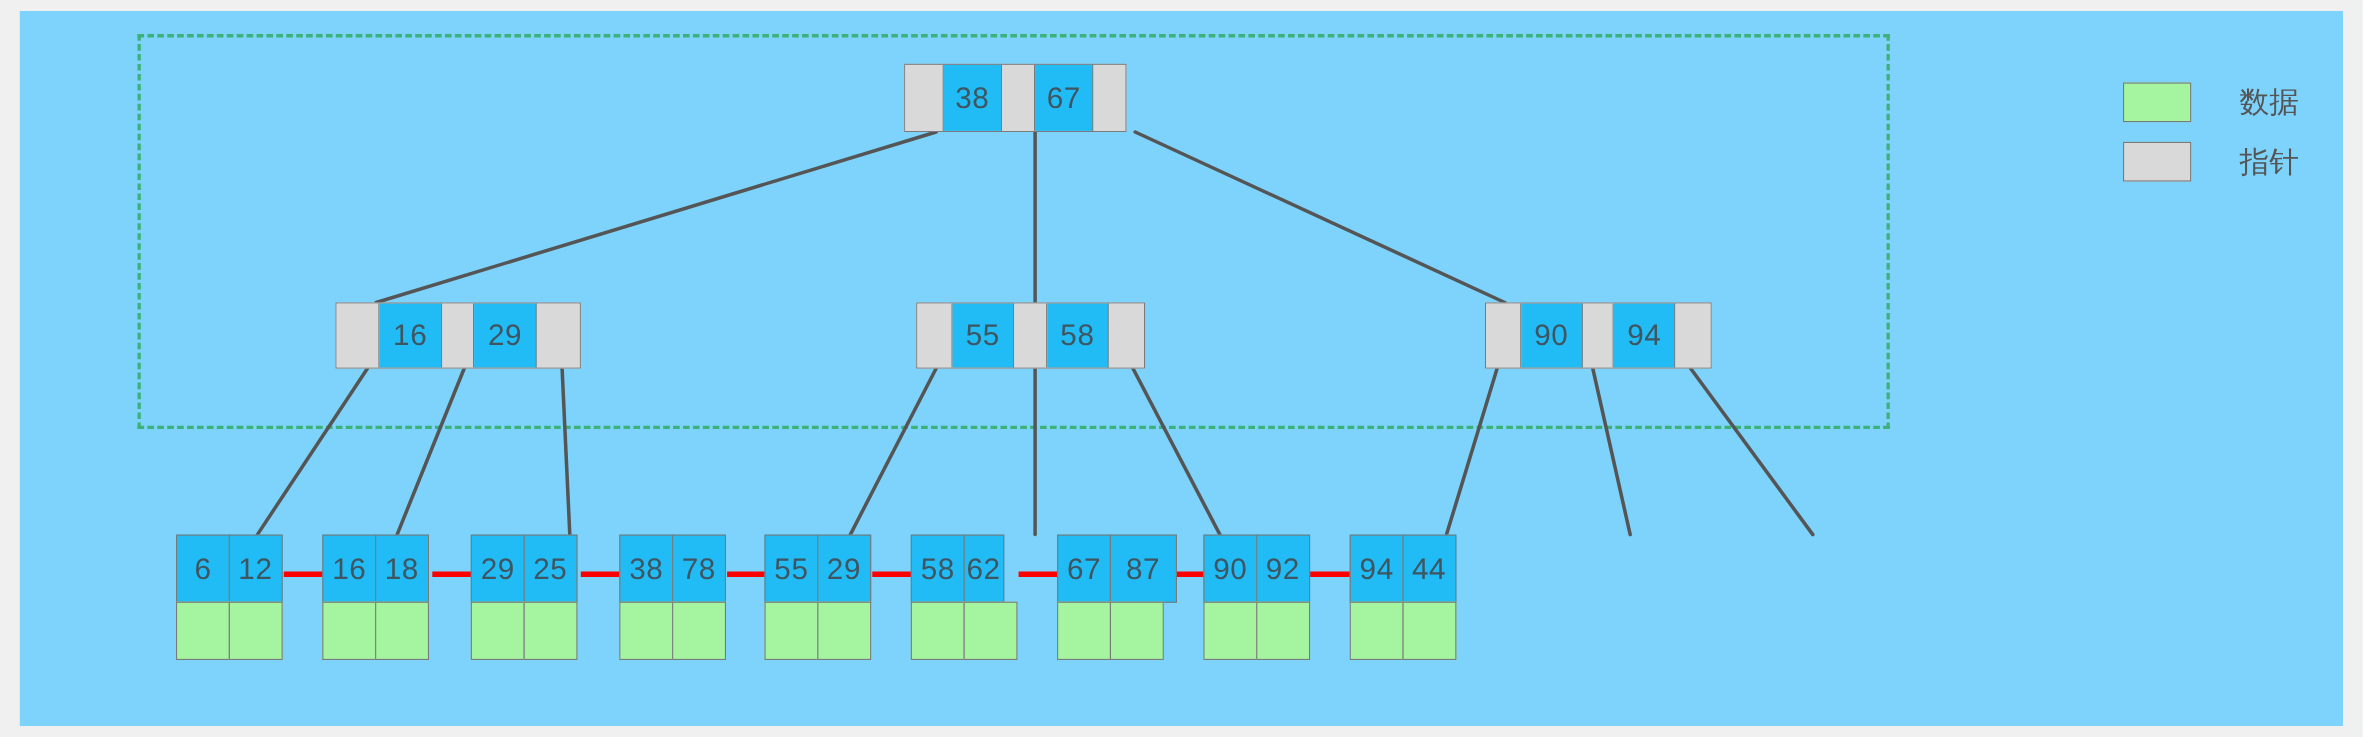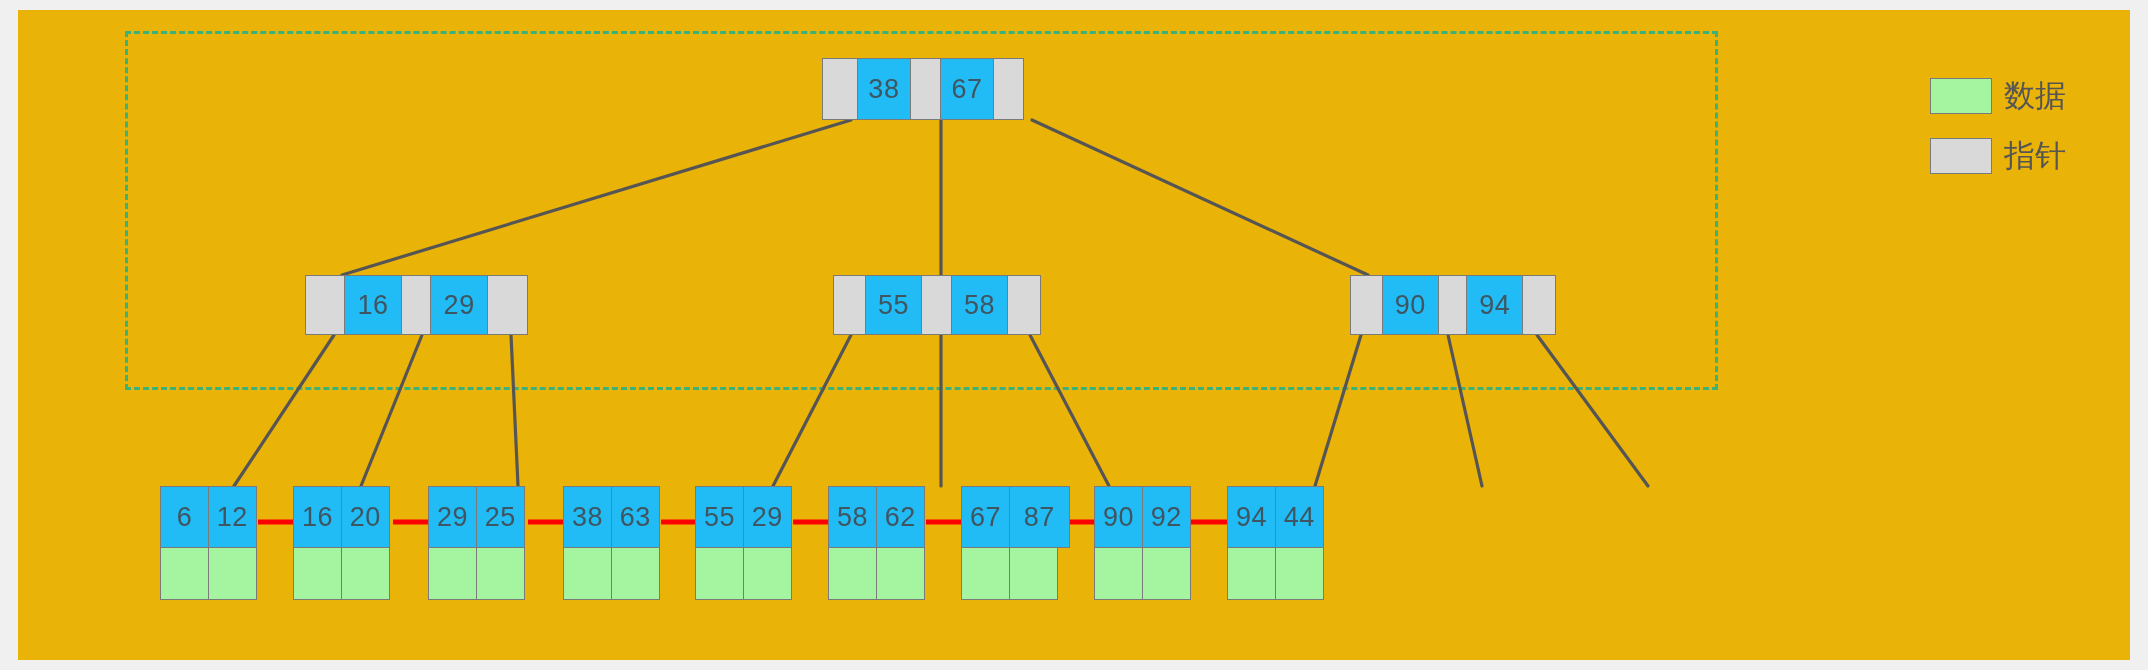--- a/index.html
+++ b/index.html
@@ -14,21 +14,21 @@
     height: 670px;
     background: #f0f0f0;
     overflow: hidden;
   }
   #canvas-inner {
     position: absolute;
     left: 18px;
     top: 10px;
     width: 2112px;
     height: 650px;
-    background: #eab308;
+    background: #7dd3fc;
     text-decoration: underline;
   }
 
   
   .index-region {
     position: absolute;
     border: 3px dashed #3cb179;
     box-sizing: border-box;
     background: transparent;
   }
@@ -101,22 +101,22 @@
   }
   .legend-swatch {
     width: 62px;
     height: 36px;
     box-sizing: border-box;
     border: 1.6px solid #7a7a7a;
   }
   .legend-swatch.data { background: #a4f4a0; }
   .legend-swatch.ptr  { background: #d9d9d9; }
   .legend-label {
-    margin-left: 12px;
-    font-size: 31px;
+    margin-left: 44px;
+    font-size: 27px;
     color: #555555;
     white-space: nowrap;
   }
 </style>
 </head>
 <body>
 
 <div id="canvas">
   <div id="canvas-inner">
 
@@ -204,21 +204,21 @@
       </div>
       <div class="datarow">
         <div class="dcell" style="width:49px;height:53px;"></div>
         <div class="dcell" style="width:49px;height:53px;"></div>
       </div>
     </div>
 
     <div class="leaf" style="left:275px; top:476px;">
       <div class="keyrow">
         <div class="kcell" style="width:49px;height:62px;">16</div>
-        <div class="kcell" style="width:49px;height:62px;">20</div>
+        <div class="kcell" style="width:49px;height:62px;">18</div>
       </div>
       <div class="datarow">
         <div class="dcell" style="width:49px;height:53px;"></div>
         <div class="dcell" style="width:49px;height:53px;"></div>
       </div>
     </div>
 
     <div class="leaf" style="left:410px; top:476px;">
       <div class="keyrow">
         <div class="kcell" style="width:49px;height:62px;">29</div>
@@ -226,21 +226,21 @@
       </div>
       <div class="datarow">
         <div class="dcell" style="width:49px;height:53px;"></div>
         <div class="dcell" style="width:49px;height:53px;"></div>
       </div>
     </div>
 
     <div class="leaf" style="left:545px; top:476px;">
       <div class="keyrow">
         <div class="kcell" style="width:49px;height:62px;">38</div>
-        <div class="kcell" style="width:49px;height:62px;">63</div>
+        <div class="kcell" style="width:49px;height:62px;">78</div>
       </div>
       <div class="datarow">
         <div class="dcell" style="width:49px;height:53px;"></div>
         <div class="dcell" style="width:49px;height:53px;"></div>
       </div>
     </div>
 
     <div class="leaf" style="left:677px; top:476px;">
       <div class="keyrow">
         <div class="kcell" style="width:49px;height:62px;">55</div>
@@ -248,21 +248,21 @@
       </div>
       <div class="datarow">
         <div class="dcell" style="width:49px;height:53px;"></div>
         <div class="dcell" style="width:49px;height:53px;"></div>
       </div>
     </div>
 
     <div class="leaf" style="left:810px; top:476px;">
       <div class="keyrow">
         <div class="kcell" style="width:49px;height:62px;">58</div>
-        <div class="kcell" style="width:49px;height:62px;">62</div>
+        <div class="kcell" style="width:37px;height:62px;">62</div>
       </div>
       <div class="datarow">
         <div class="dcell" style="width:49px;height:53px;"></div>
         <div class="dcell" style="width:49px;height:53px;"></div>
       </div>
     </div>
 
     <div class="leaf" style="left:943px; top:476px;">
       <div class="keyrow">
         <div class="kcell" style="width:49px;height:62px;">67</div>

